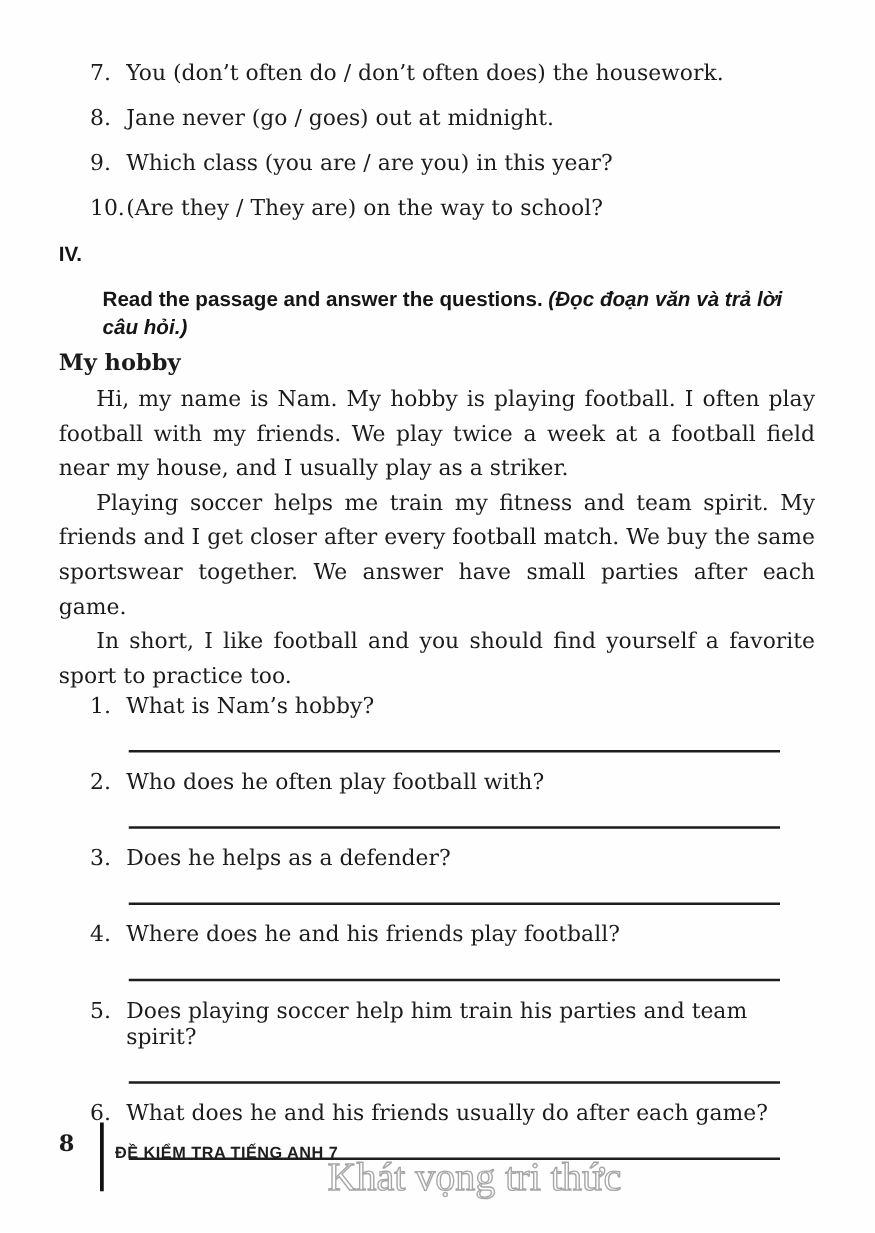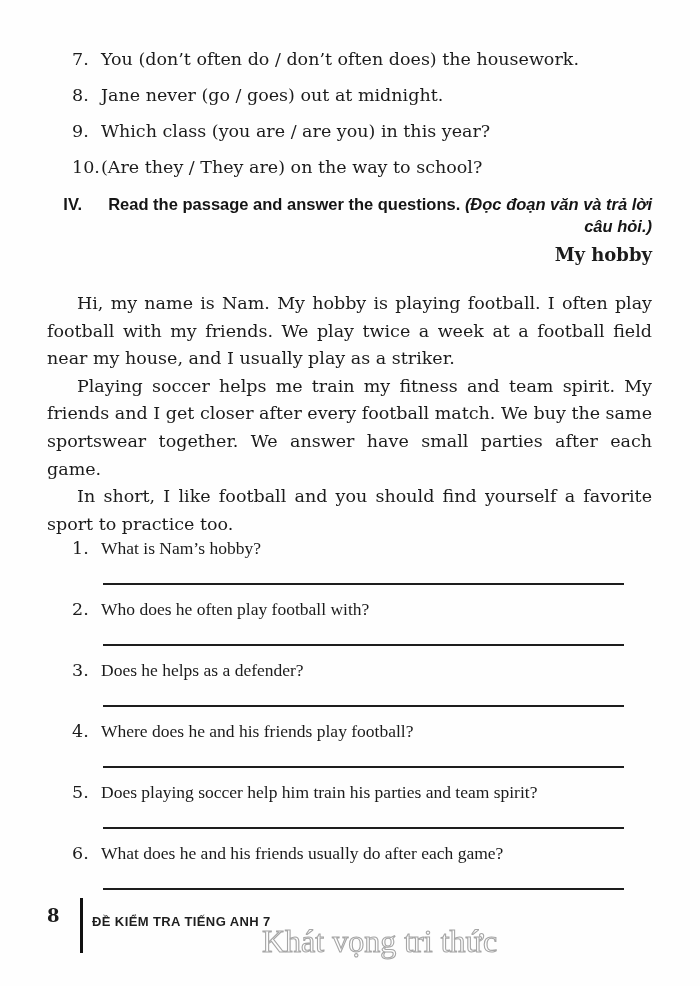--- a/index.html
+++ b/index.html
@@ -28,53 +28,52 @@
 
   
   .section-heading {
     display: flex;
     font-family: "Liberation Sans", sans-serif;
     font-weight: bold;
     font-size: 16.5px;
     line-height: 22px;
     margin-top: 8px;
     color: #151515;
-    text-align: right;
   }
   .section-heading .sec-num { width: 35px; flex: 0 0 35px; }
-  .section-heading .sec-body { flex: 1; }
+  .section-heading .sec-body { flex: 1; margin-top: 36px; }
   .section-heading .vi { font-style: italic; }
 
   
   .passage-title {
-    text-align: right;
+    text-align: left;
     font-weight: bold;
     font-size: 18px;
     line-height: 23px;
     margin-top: 6px;
   }
   .para {
     margin: 0;
     font-size: 17.5px;
     line-height: 27.6px;
     text-align: justify;
     text-indent: 30px;
   }
-  .para-wrap { margin-top: 24px; }
+  .para-wrap { margin-top: 5px; }
 
   
   .q-block { margin-bottom: 14px; }
   .q-row {
     display: flex;
     padding-left: 25px;
     font-size: 17.5px;
     line-height: 21px;
   }
   .q-row .num { width: 29px; flex: 0 0 29px; }
-  .q-row .txt { flex: 1; font-family: Liberation Serif, serif; }
+  .q-row .txt { flex: 1; }
   .answer-line {
     margin-left: 56px;
     width: 521px;
     height: 0;
     border-top: 2px solid #1d1d1d;
     margin-top: 24px;
   }
 
   
   .watermark { position: absolute; z-index: 3; pointer-events: none; white-space: nowrap; }

